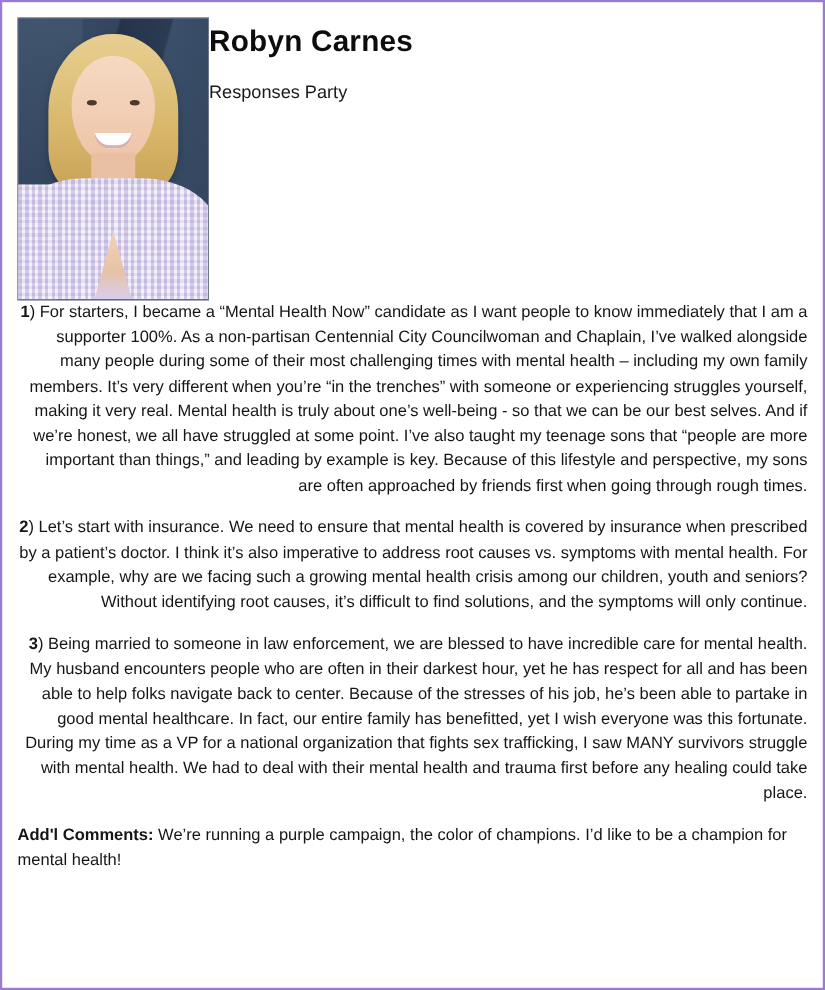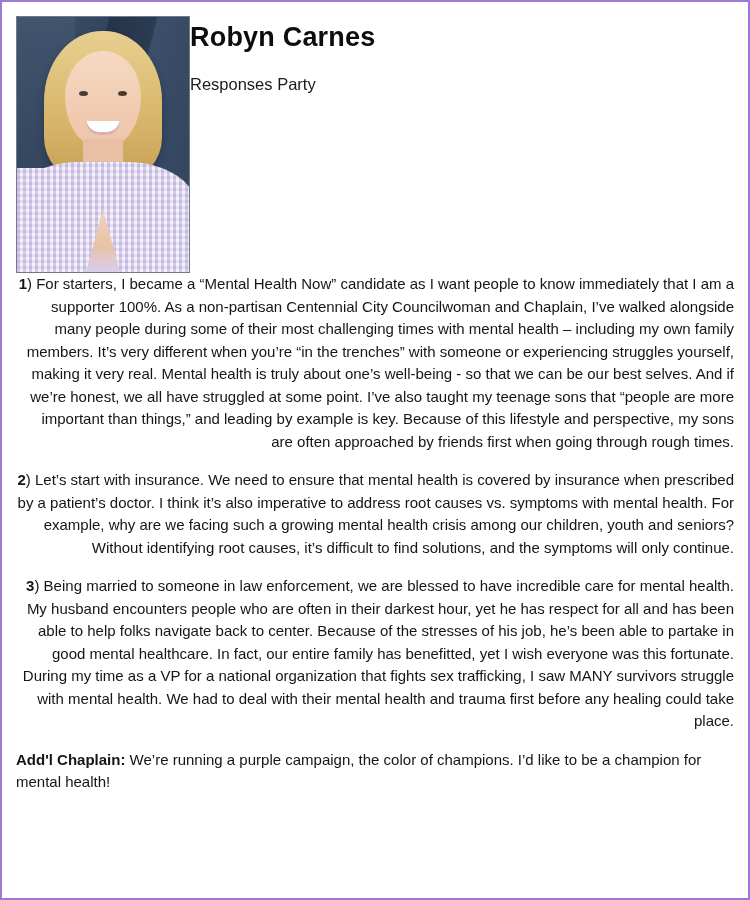--- a/index.html
+++ b/index.html
@@ -204,15 +204,15 @@
 
   </div>
 
 
   <p class="answer"><span class="num">1</span><span>) For starters, I became a “Mental Health Now” candidate as I want people to know immediately that I am a supporter 100%. As a non-partisan Centennial City Councilwoman and Chaplain, I’ve walked alongside many people during some of their most challenging times with mental health – including my own family members. It’s very different when you’re “in the trenches” with someone or experiencing struggles yourself, making it very real. Mental health is truly about one’s well-being - so that we can be our best selves. And if we’re honest, we all have struggled at some point. I’ve also taught my teenage sons that “people are more important than things,” and leading by example is key. Because of this lifestyle and perspective, my sons are often approached by friends first when going through rough times.</span></p>
 
   <p class="answer"><span class="num">2</span><span>) Let’s start with insurance. We need to ensure that mental health is covered by insurance when prescribed by a patient’s doctor. I think it’s also imperative to address root causes vs. symptoms with mental health. For example, why are we facing such a growing mental health crisis among our children, youth and seniors? Without identifying root causes, it’s difficult to find solutions, and the symptoms will only continue.</span></p>
 
   <p class="answer"><span class="num">3</span><span>) Being married to someone in law enforcement, we are blessed to have incredible care for mental health. My husband encounters people who are often in their darkest hour, yet he has respect for all and has been able to help folks navigate back to center. Because of the stresses of his job, he’s been able to partake in good mental healthcare. In fact, our entire family has benefitted, yet I wish everyone was this fortunate. During my time as a VP for a national organization that fights sex trafficking, I saw MANY survivors struggle with mental health. We had to deal with their mental health and trauma first before any healing could take place.</span></p>
 
-  <p class="addl"><span class="addl-label">Add'l Chaplain:</span><span> We’re running a purple campaign, the color of champions. I’d like to be a champion for mental health!</span></p>
+  <p class="addl"><span class="addl-label">Add'l Comments:</span><span> We’re running a purple campaign, the color of champions. I’d like to be a champion for mental health!</span></p>
 
 </div>
 
 </body></html>

